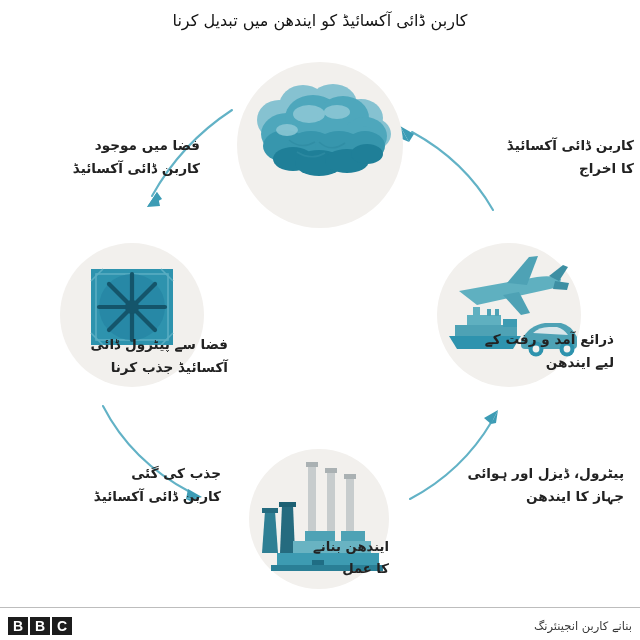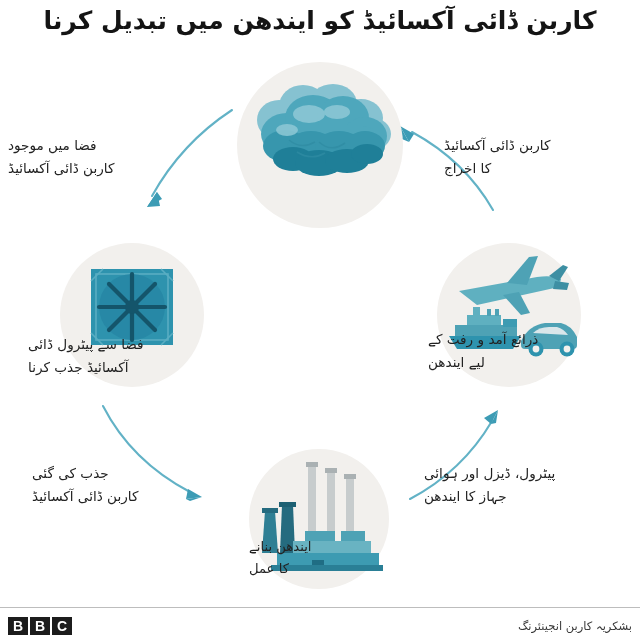--- a/index.html
+++ b/index.html
@@ -10,21 +10,21 @@
     overflow:hidden;
     position:relative;
   }
   #stage{position:relative;width:640px;height:640px;}
 
   
   .title{
     position:absolute;top:6px;left:0;width:640px;
     text-align:center;
     font-family:"DejaVu Sans","Liberation Sans",sans-serif;
-    font-size:25px;font-weight:bold;color:#141414;
+    font-size:16px;font-weight:normal;color:#141414;
     line-height:29px;
     direction:rtl;
     letter-spacing:0px;
   }
 
   
   #arrows{position:absolute;left:0;top:0;width:640px;height:640px;}
 
   
   .node{
@@ -36,32 +36,33 @@
   #node-capture{left:60px;top:243px;width:144px;height:144px;}
   #node-transport{left:437px;top:243px;width:144px;height:144px;}
   #node-fuel{left:249px;top:449px;width:140px;height:140px;}
 
   .node-art{position:absolute;left:0;top:0;width:100%;height:100%;}
 
   
   .label{
     position:absolute;
     direction:rtl;
-    text-align:left;
+    text-align:right;
     color:#222222;
     font-size:13.6px;
     line-height:23px;
     font-family:"DejaVu Sans","Liberation Sans",sans-serif;
     white-space:pre-line;
+    font-weight:bold;
   }
   #label-atmosphere-left{left:8px;top:134px;width:192px;}
   #label-emissions{left:444px;top:134px;width:190px;}
   #label-capture{left:28px;top:333px;width:200px;}
   #label-transport{left:428px;top:328px;width:186px;}
-  #label-captured-co2{left:32px;top:462px;width:200px;}
+  #label-captured-co2{left:21px;top:462px;width:200px;}
   #label-fuels{left:424px;top:462px;width:200px;}
   #label-fuel-process{left:249px;top:536px;width:140px;font-size:13.2px;line-height:22px;}
 
   
   .footer-rule{
     position:absolute;left:0;top:607px;width:640px;height:1px;
     background:#bdbdbd;
   }
   .bbc-logo{
     position:absolute;left:8px;top:617px;
@@ -265,15 +266,15 @@
 کا عمل</div>
   <div class="label" id="label-fuels">پیٹرول، ڈیزل اور ہوائی
 جہاز کا ایندھن</div>
 
   <div class="footer-rule"></div>
   <div class="bbc-logo">
     <div class="bbc-box">B</div>
     <div class="bbc-box">B</div>
     <div class="bbc-box">C</div>
   </div>
-  <div class="credit">بشکریہ کاربن انجینئرنگ</div>
+  <div class="credit">بنانے کاربن انجینئرنگ</div>
 
 </div>
 
 </body></html>

